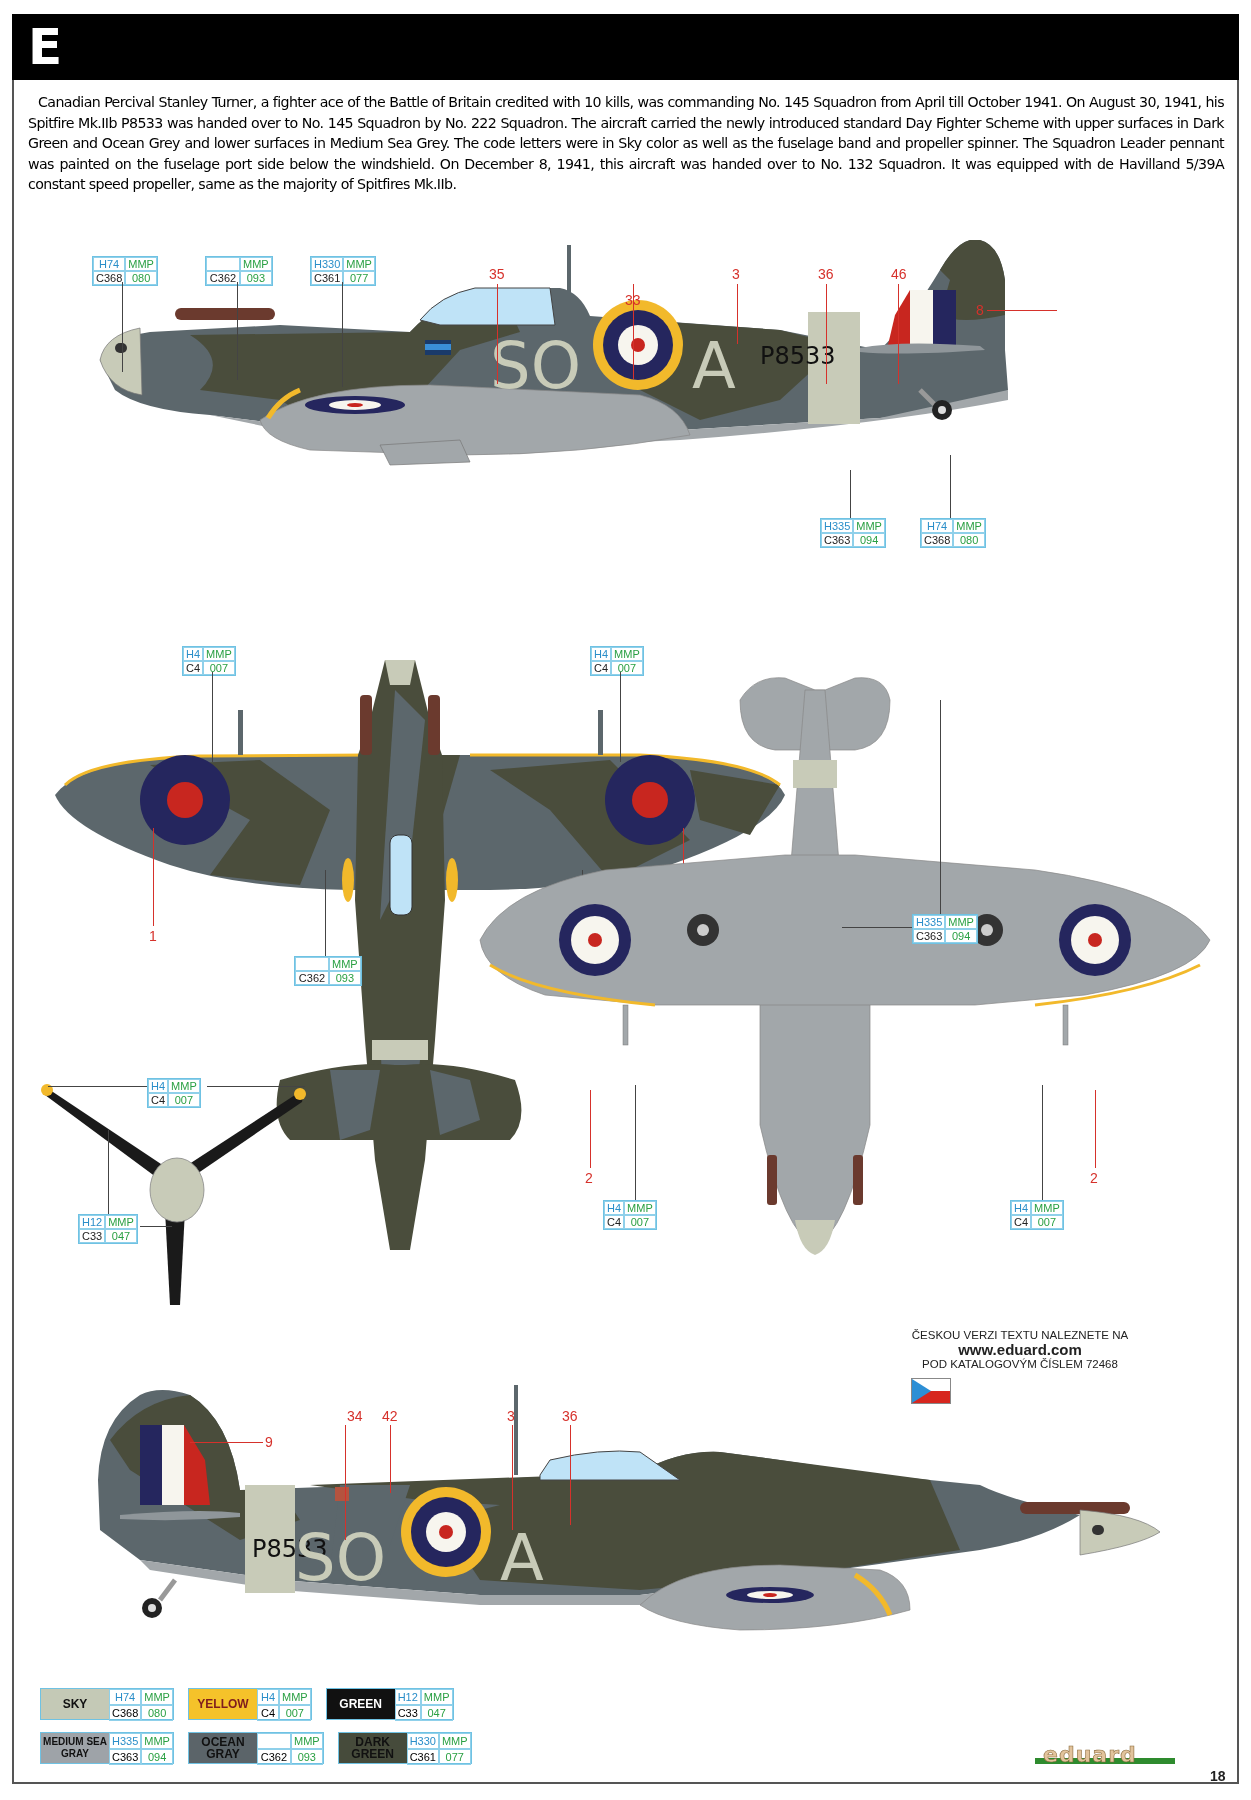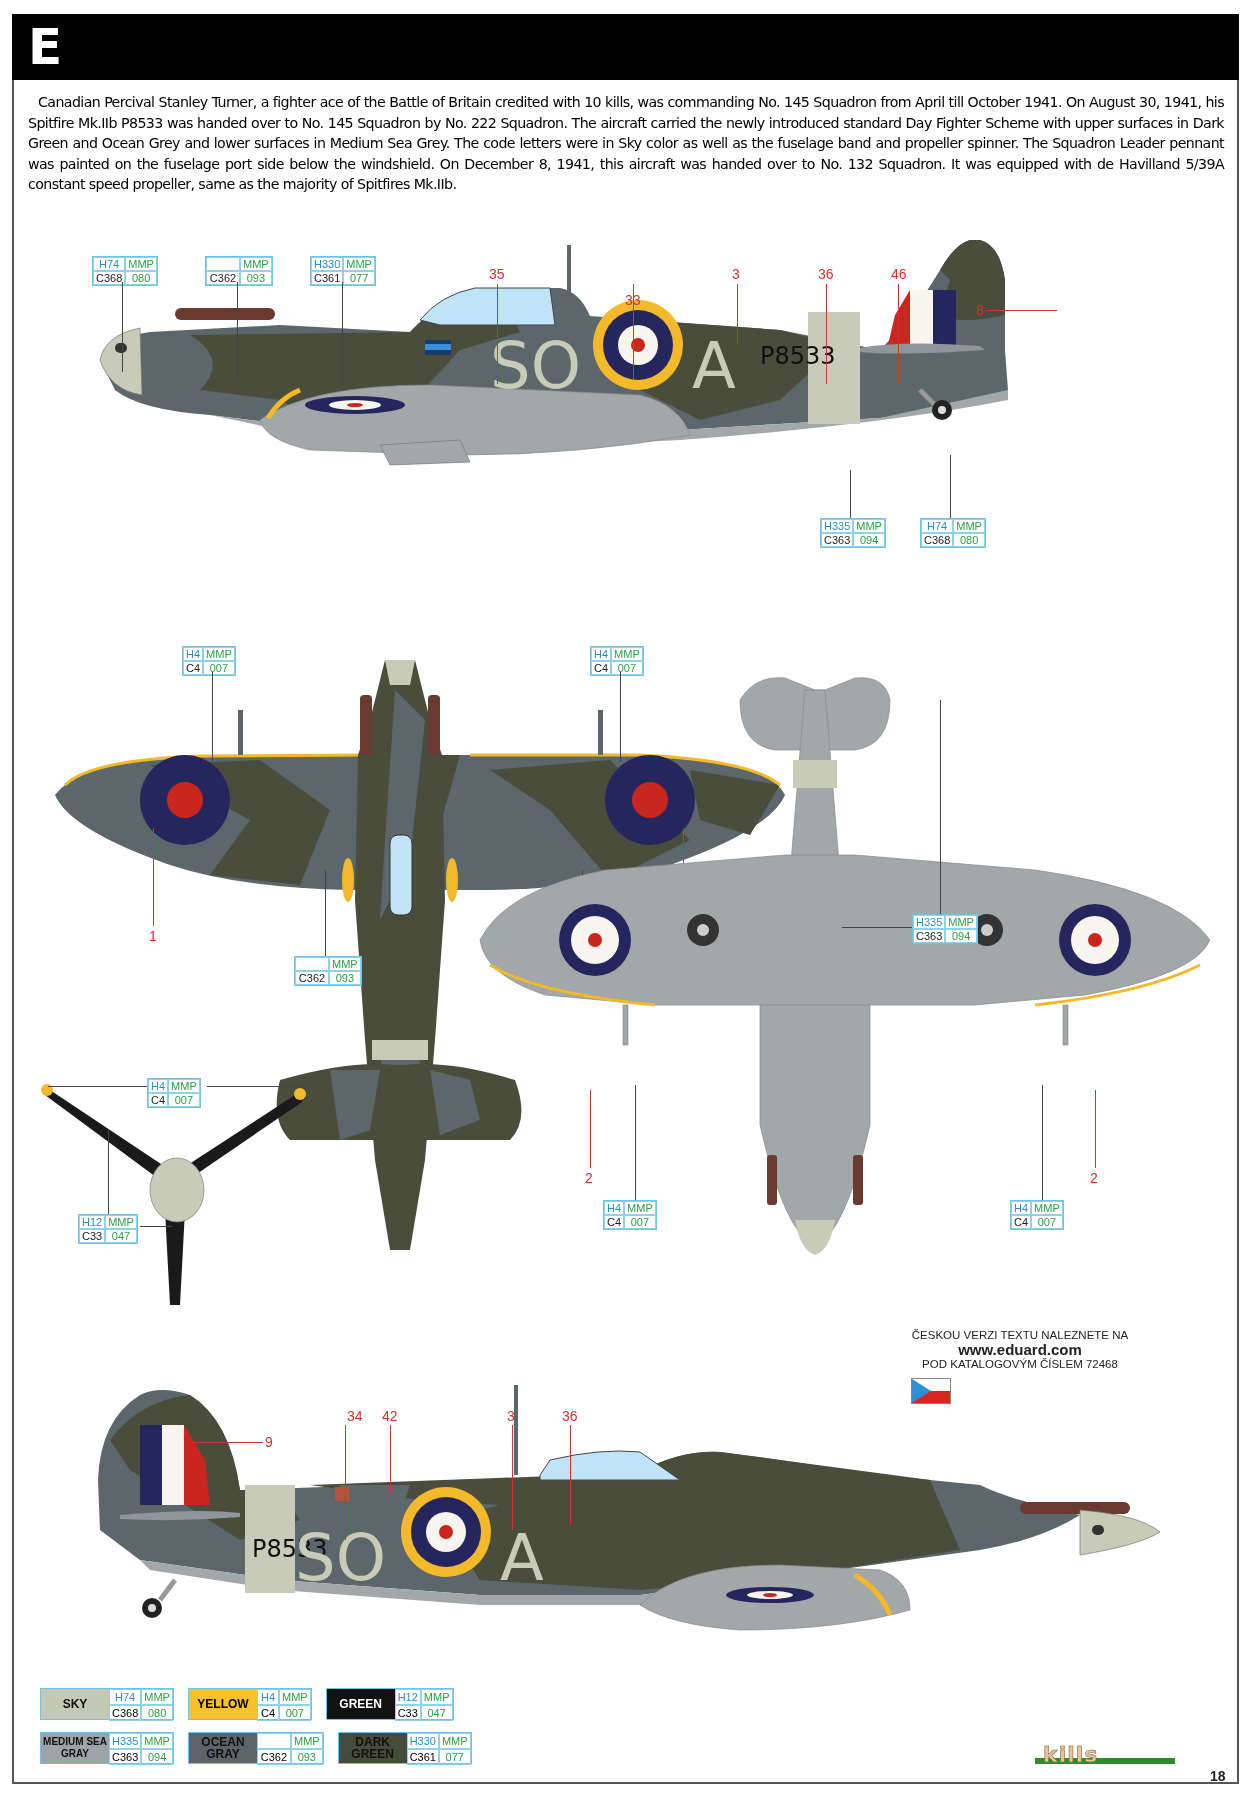--- a/index.html
+++ b/index.html
@@ -388,21 +388,21 @@
     <div class="swatch">
       <div class="name" style="background:#c4c9b6;color:#111;">SKY</div>
       <div class="codes">
           <span class="h" style="color:#2a8ec9">H74</span>
           <span style="color:#2aa043">MMP</span>
           <span>C368</span>
           <span style="color:#2aa043">080</span>
         </div>
     </div>
     <div class="swatch">
-      <div class="name" style="background:#f5c22a;color:#000000;">YELLOW</div>
+      <div class="name" style="background:#f5c22a;color:#7f1d1d;">YELLOW</div>
       <div class="codes">
           <span style="color:#2a8ec9">H4</span>
           <span style="color:#2aa043">MMP</span>
           <span>C4</span>
           <span style="color:#2aa043">007</span>
         </div>
     </div>
     <div class="swatch">
       <div class="name" style="background:#111;color:#fff;">GREEN</div>
       <div class="codes">
@@ -439,15 +439,15 @@
           <span style="color:#2aa043">MMP</span>
           <span>C361</span>
           <span style="color:#2aa043">077</span>
         </div>
     </div>
   </div>
 </div>
 
 <div class="logo">
   <div class="bar"></div>
-  <div class="txt">kills</div>
+  <div class="txt">eduard</div>
 </div>
 <div class="pagenum">18</div>
 
 </body></html>

